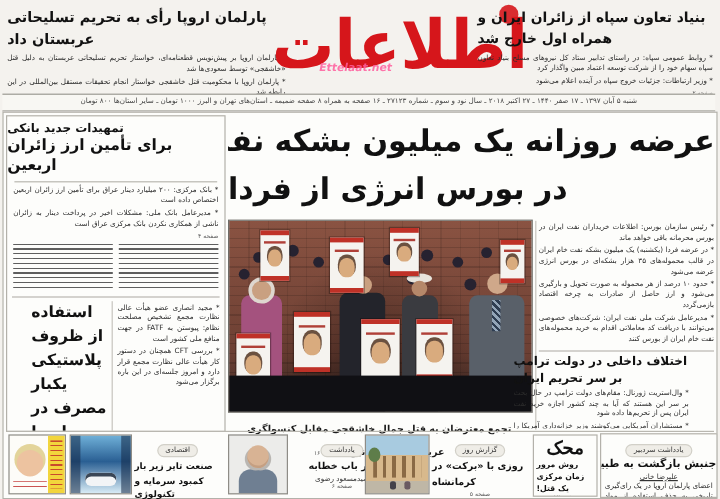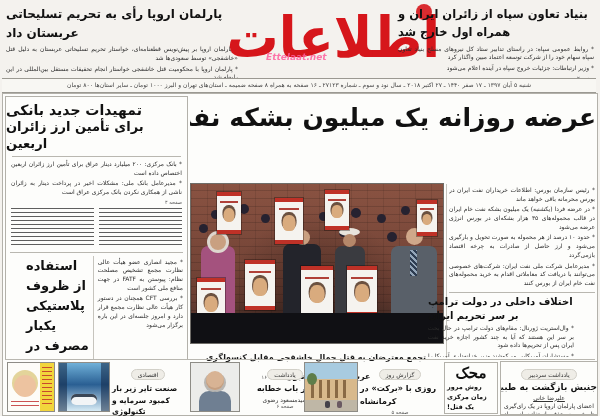--- a/index.html
+++ b/index.html
@@ -47,21 +47,21 @@
     <p class="b" style="margin-top:3px;">* روابط عمومی سپاه: در راستای تدابیر ستاد کل نیروهای مسلح بنیاد تعاون سپاه سهام خود را از شرکت توسعه اعتماد مبین واگذار کرد</p>
     <p class="b">* وزیر ارتباطات: جزئیات خروج سپاه در آینده اعلام می‌شود</p>
     <div class="pg">صفحه ۲</div>
   </div>
 
   <div class="abs nowrap" style="left:2px;top:78px;width:594px;height:13px;border-top:1px solid #9b9992;border-bottom:1px solid #9b9992;background:#f8f7f3;font-size:6px;line-height:12px;text-align:center;color:#444;">شنبه ۵ آبان ۱۳۹۷ ـ ۱۷ صفر ۱۴۴۰ ـ ۲۷ اکتبر ۲۰۱۸ ـ سال نود و سوم ـ شماره ۲۷۱۲۳ ـ ۱۶ صفحه به همراه ۸ صفحه ضمیمه ـ استان‌های تهران و البرز ۱۰۰۰ تومان ـ سایر استان‌ها ۸۰۰ تومان</div>
 
   <div class="abs box" style="left:2px;top:93px;width:594px;height:321px;"></div>
 
   <div class="abs box" style="left:5px;top:96px;width:181px;height:262px;padding:0;overflow:hidden;">
-    <div class="ttl" style="font-size:14px;line-height:1.3;margin-top:4px;">تمهیدات جدید بانکی</div>
+    <div class="ttl" style="font-size:10px;line-height:1.3;margin-top:4px;">تمهیدات جدید بانکی</div>
     <div class="ttl" style="font-size:13px;line-height:1.3;">برای تأمین ارز زائران اربعین</div>
     <div class="hline" style="margin:3px 6px;"></div>
     <div style="padding:0 5px;">
       <p class="b">* بانک مرکزی: ۲۰۰ میلیارد دینار عراق برای تأمین ارز زائران اربعین اختصاص داده است</p>
       <p class="b">* مدیرعامل بانک ملی: مشکلات اخیر در پرداخت دینار به زائران ناشی از همکاری نکردن بانک مرکزی عراق است</p>
       <div class="pg">صفحه ۴</div>
     </div>
     <div style="display:flex;gap:5px;padding:3px 5px 0 5px;">
       <div class="greek" style="flex:1;height:40px;"></div>
       <div class="greek" style="flex:1;height:40px;"></div>
@@ -77,20 +77,21 @@
         <div class="ttl" style="font-size:13px;line-height:1.55;margin-left:16px;">استفاده از ظروف پلاستیکی یکبار مصرف در اروپا ممنوع می‌شود</div>
         <p class="b" style="margin-top:2px;">* به موجب طرحی که پارلمان اروپا تصویب کرده استفاده از ۱۰ نوع محصول پلاستیکی یکبار مصرف تا سال ۲۰۲۱ ممنوع خواهد شد</p>
         <p class="b">* تولیدکنندگان اروپایی ملزم خواهند بود ۹۰ درصد بطری‌های پلاستیکی را تا سال ۲۰۲۵ بازیافت کنند</p>
 
       </div>
     </div>
   </div>
 
   <div class="abs" style="left:190px;top:97px;width:406px;height:84px;">
     <div class="ttl nowrap" style="font-size:25px;line-height:42px;">عرضه روزانه یک میلیون بشکه نفت</div>
+    <div class="ttl nowrap" style="font-size:25px;line-height:38px;">در بورس انرژی از فردا</div>
   </div>
 
   <div class="abs" id="photo" style="left:190px;top:183px;width:252px;height:159px;border:1px solid #6f6d68;overflow:hidden;background:
       radial-gradient(ellipse at 50% 110%, rgba(0,0,0,.55), transparent 60%),
       repeating-linear-gradient(0deg, rgba(0,0,0,.14) 0 1px, transparent 1px 8px),
       repeating-linear-gradient(90deg, rgba(0,0,0,.09) 0 1px, transparent 1px 16px),
       linear-gradient(#8a5342,#6c3f33 70%, #3a2a26);">
     <div class="head" style="left:20px;top:26px;width:9px;height:9px;"></div>
     <div class="head" style="left:48px;top:20px;width:10px;height:10px;"></div>
     <div class="head" style="left:70px;top:30px;width:9px;height:9px;"></div>

